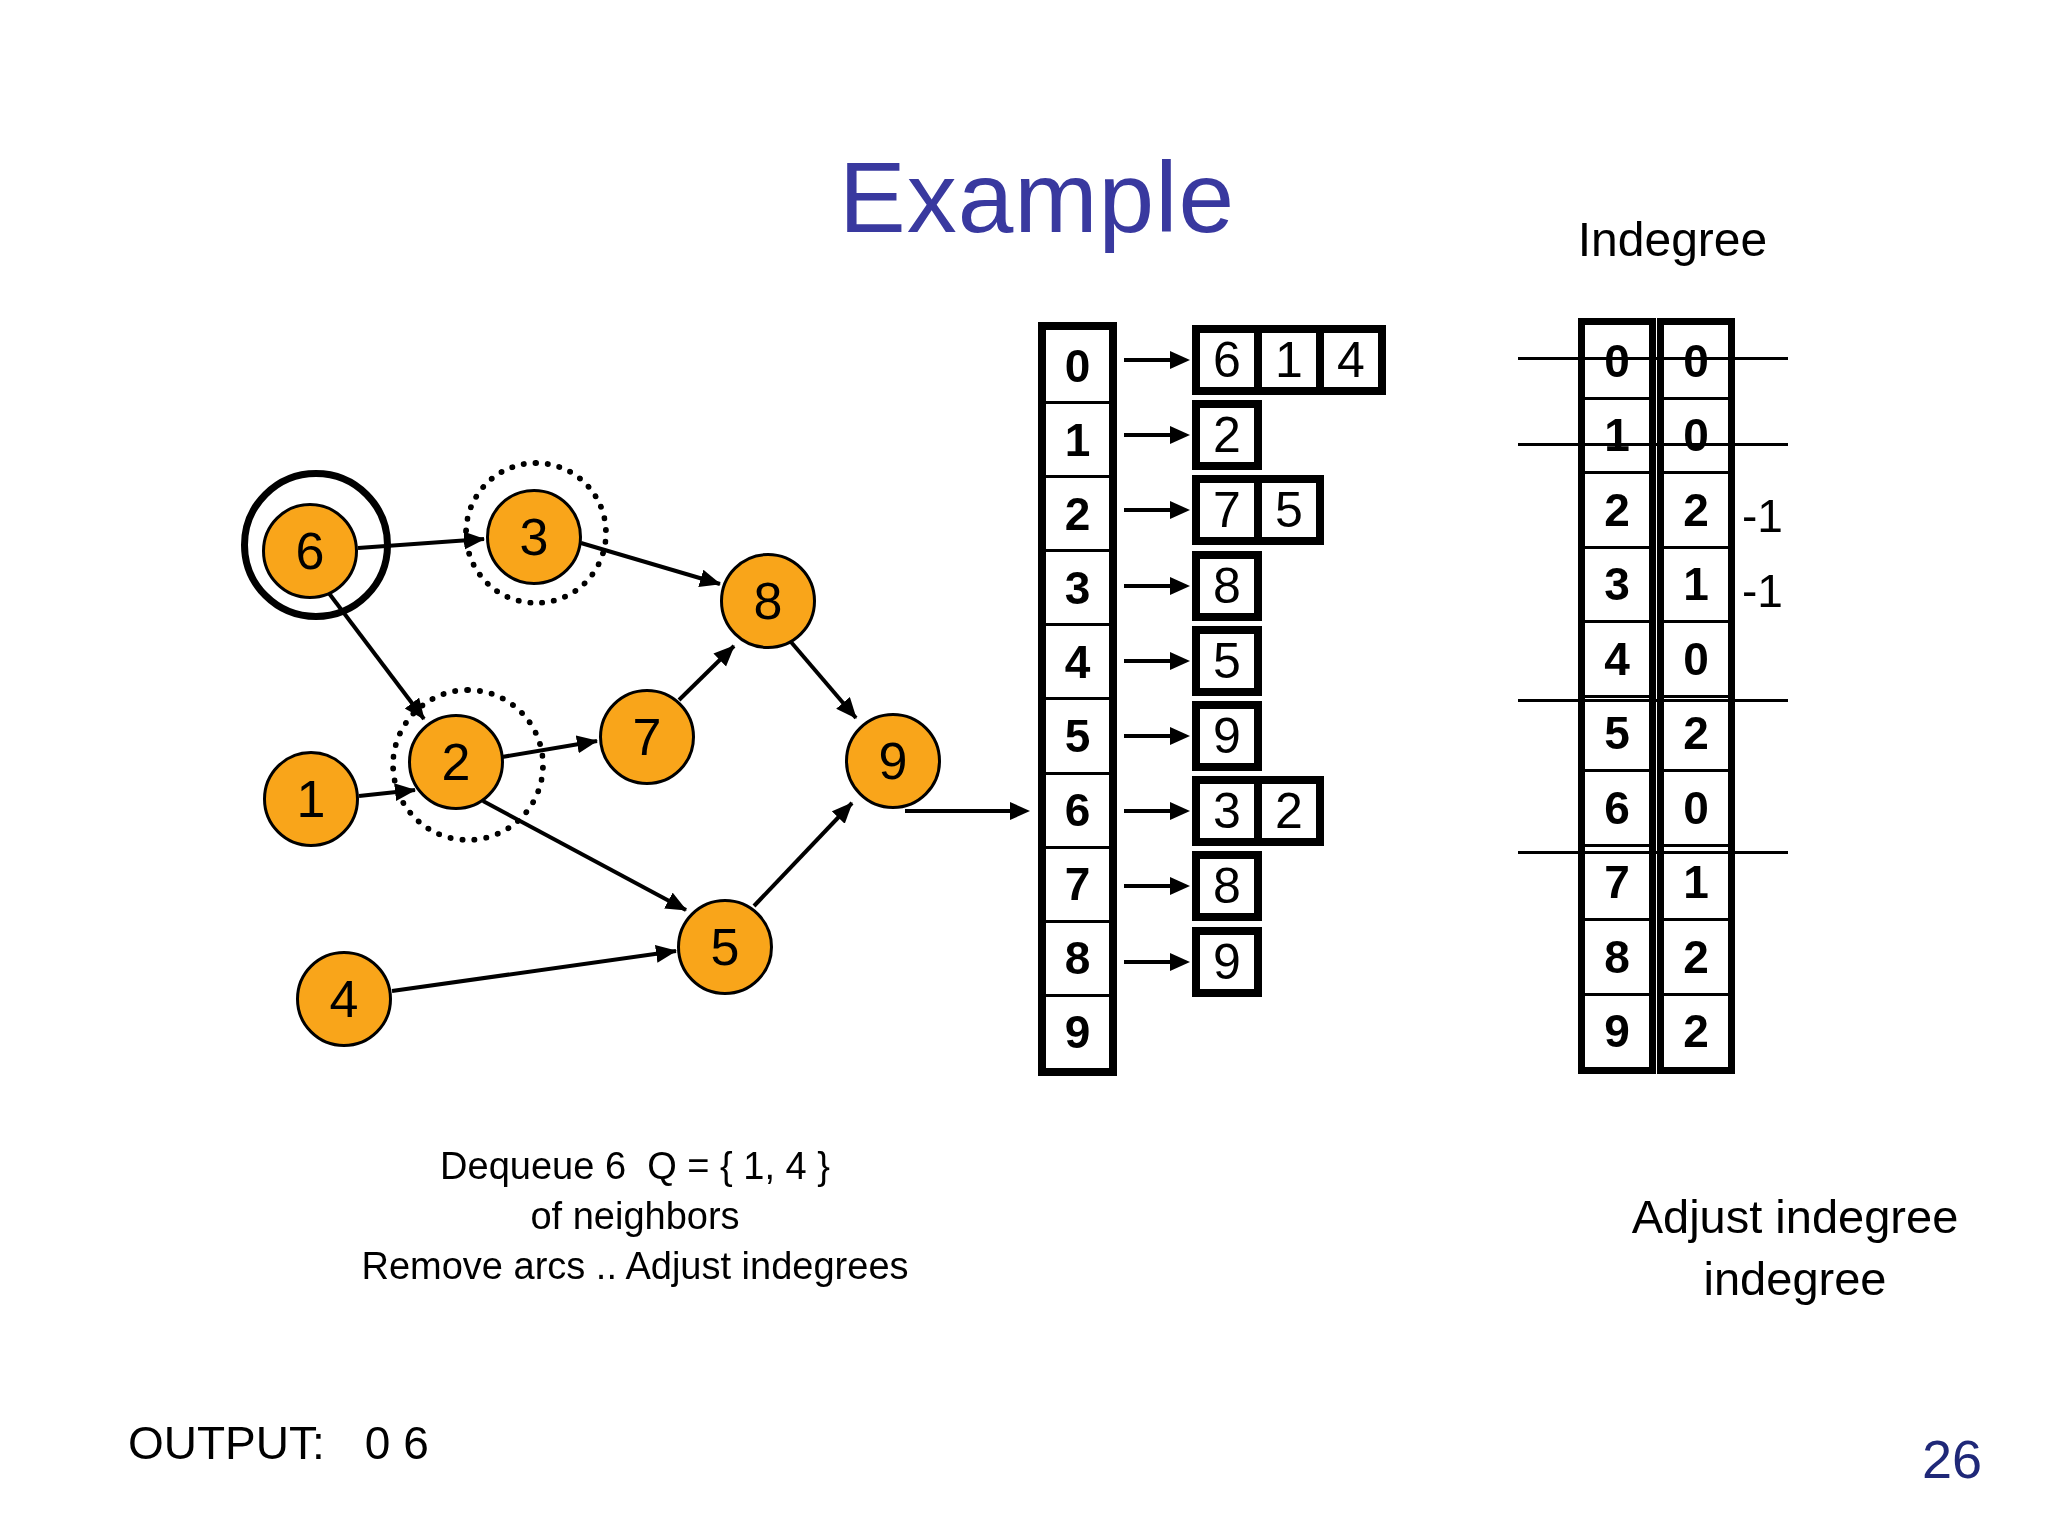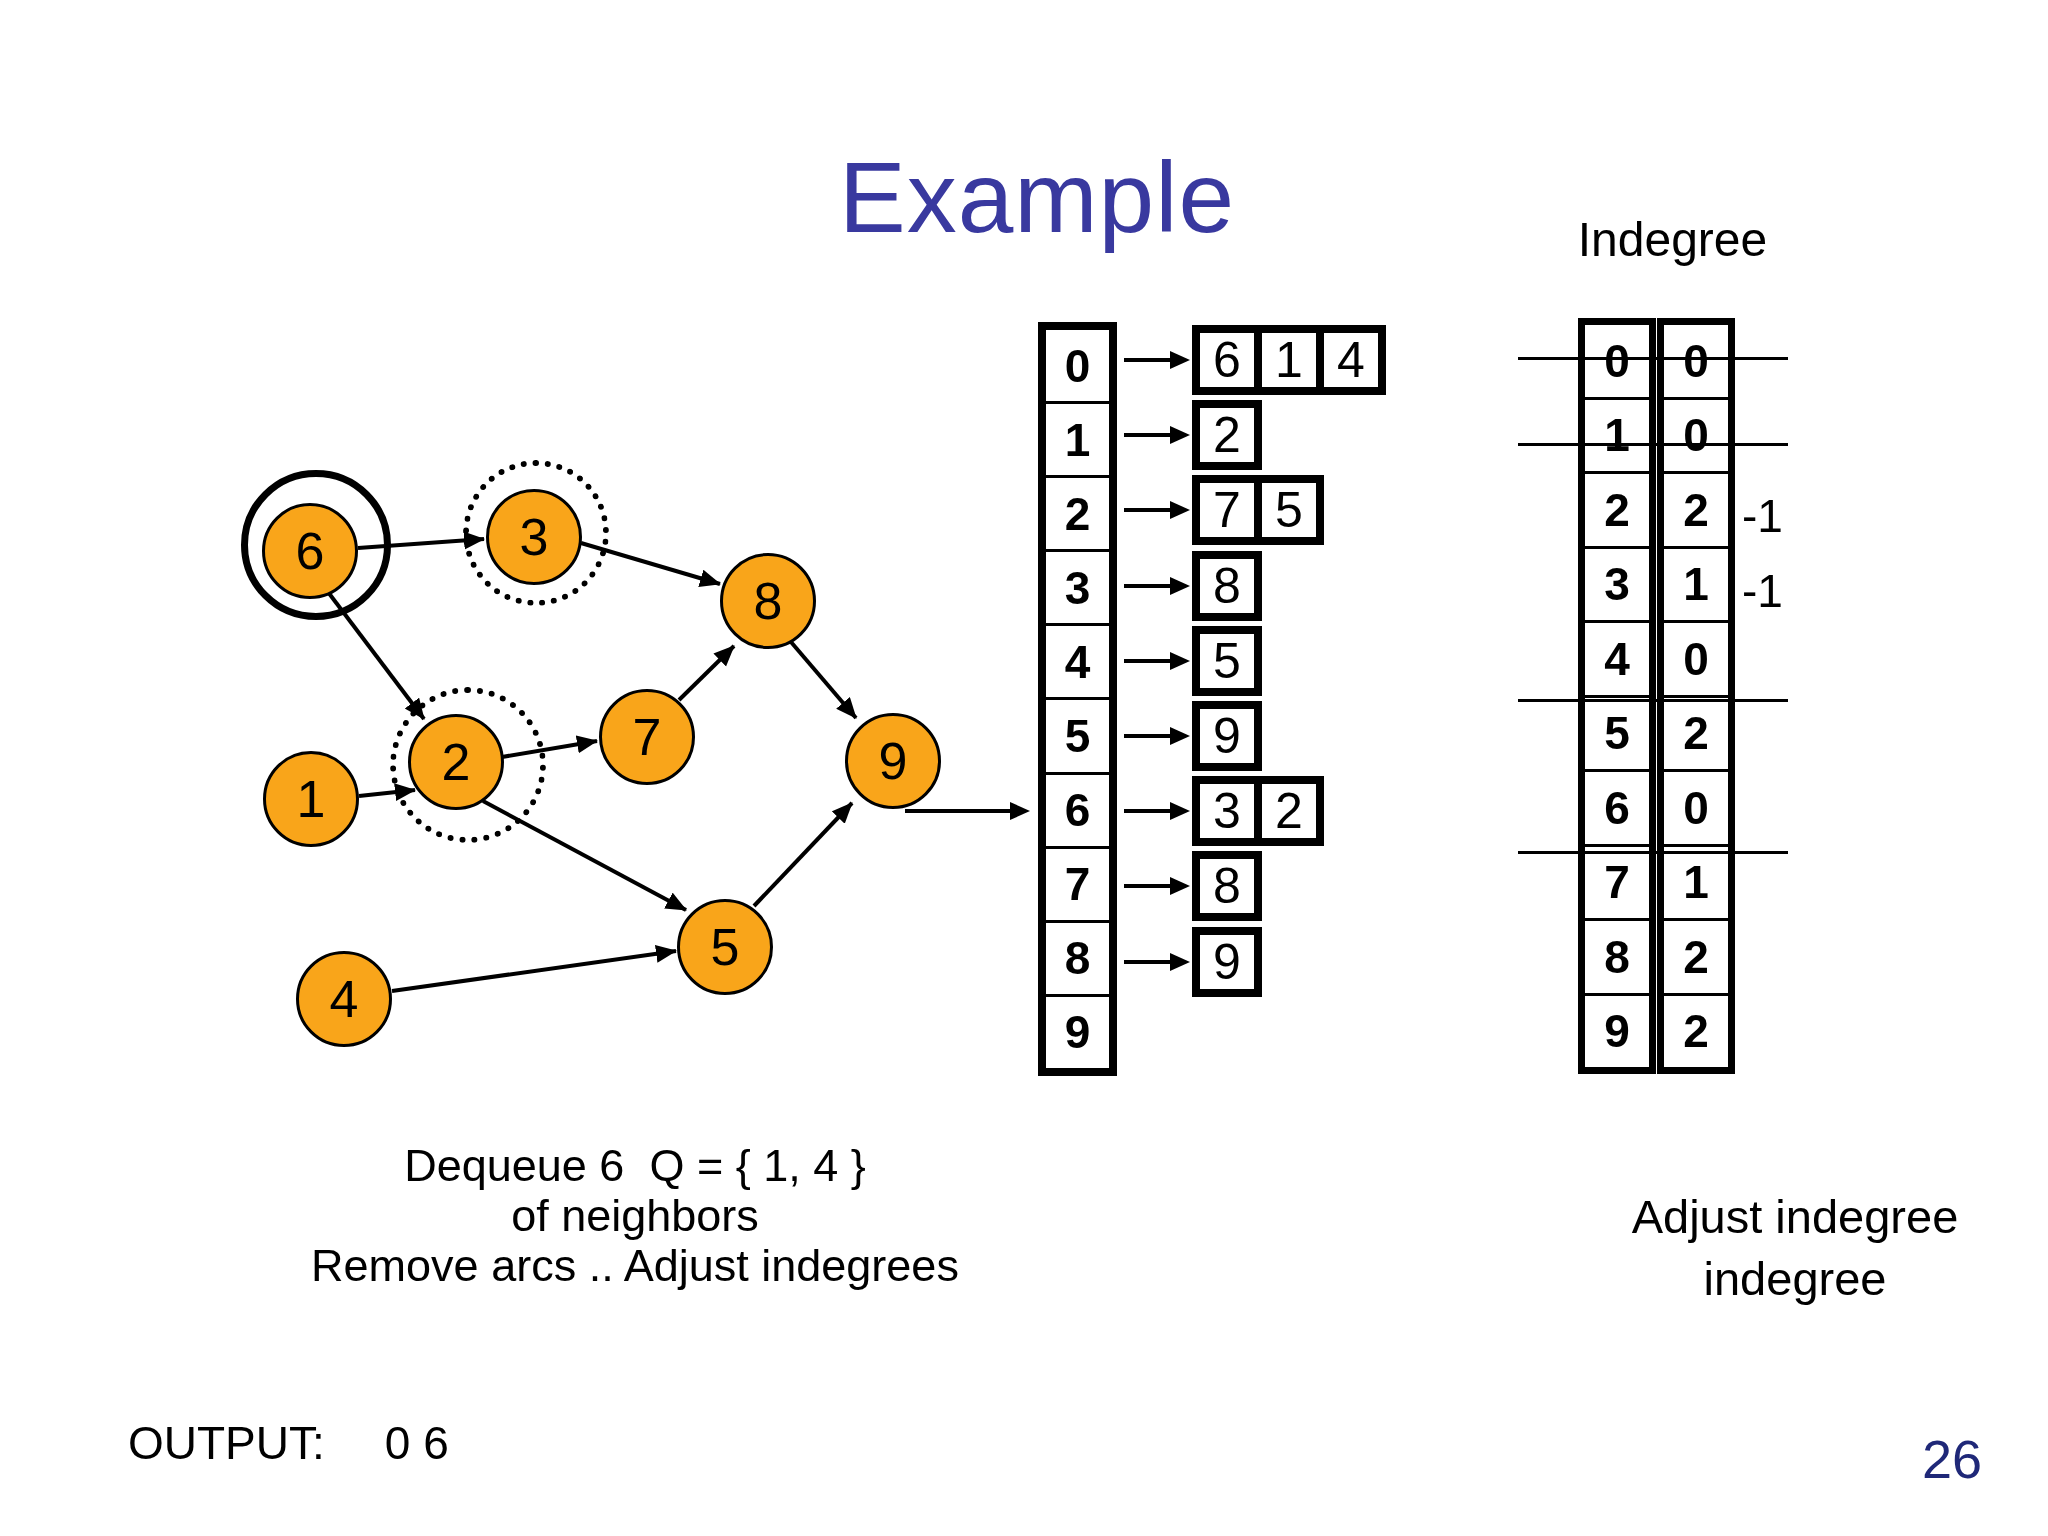--- a/index.html
+++ b/index.html
@@ -34,27 +34,27 @@
   .numcol .cell:first-child{border-top:none;}
   .boxrow{position:absolute;display:flex;z-index:2;}
   .nbox{width:70px;height:70px;box-sizing:border-box;border:8px solid #000;
         margin-left:-8px;display:flex;align-items:center;justify-content:center;
         font-size:50px;background:#fff;}
   .nbox:first-child{margin-left:0;}
   
   .strike{position:absolute;left:1518px;width:270px;height:3px;background:#000;z-index:4;}
   .adj-label{position:absolute;font-size:46px;z-index:4;}
   
-  .caption{line-height:50px;font-size:45px;text-align:center;white-space:pre;}
+  .caption{line-height:50px;font-size:38px;text-align:center;white-space:pre;}
   #caption-block{left:180px;top:1141px;width:910px;}
   #right-caption{left:1560px;top:1186px;width:470px;line-height:62px;font-size:47px;
                  text-align:center;}
   #indegree-title{left:1540px;top:212px;width:265px;text-align:center;font-size:48px;}
   #output-line{left:128px;top:1416px;font-size:46px;}
-  #output-value{margin-left:60px;}
+  #output-value{margin-left:40px;}
   #page-number{left:1922px;top:1428px;font-size:54px;}
 </style>
 </head>
 <body>
 
 <div id="slide">
 
   <div id="title" class="abs" style="color:#39399F;">Example</div>
 
   <svg id="edge-layer" class="abs" width="2048" height="1536">

